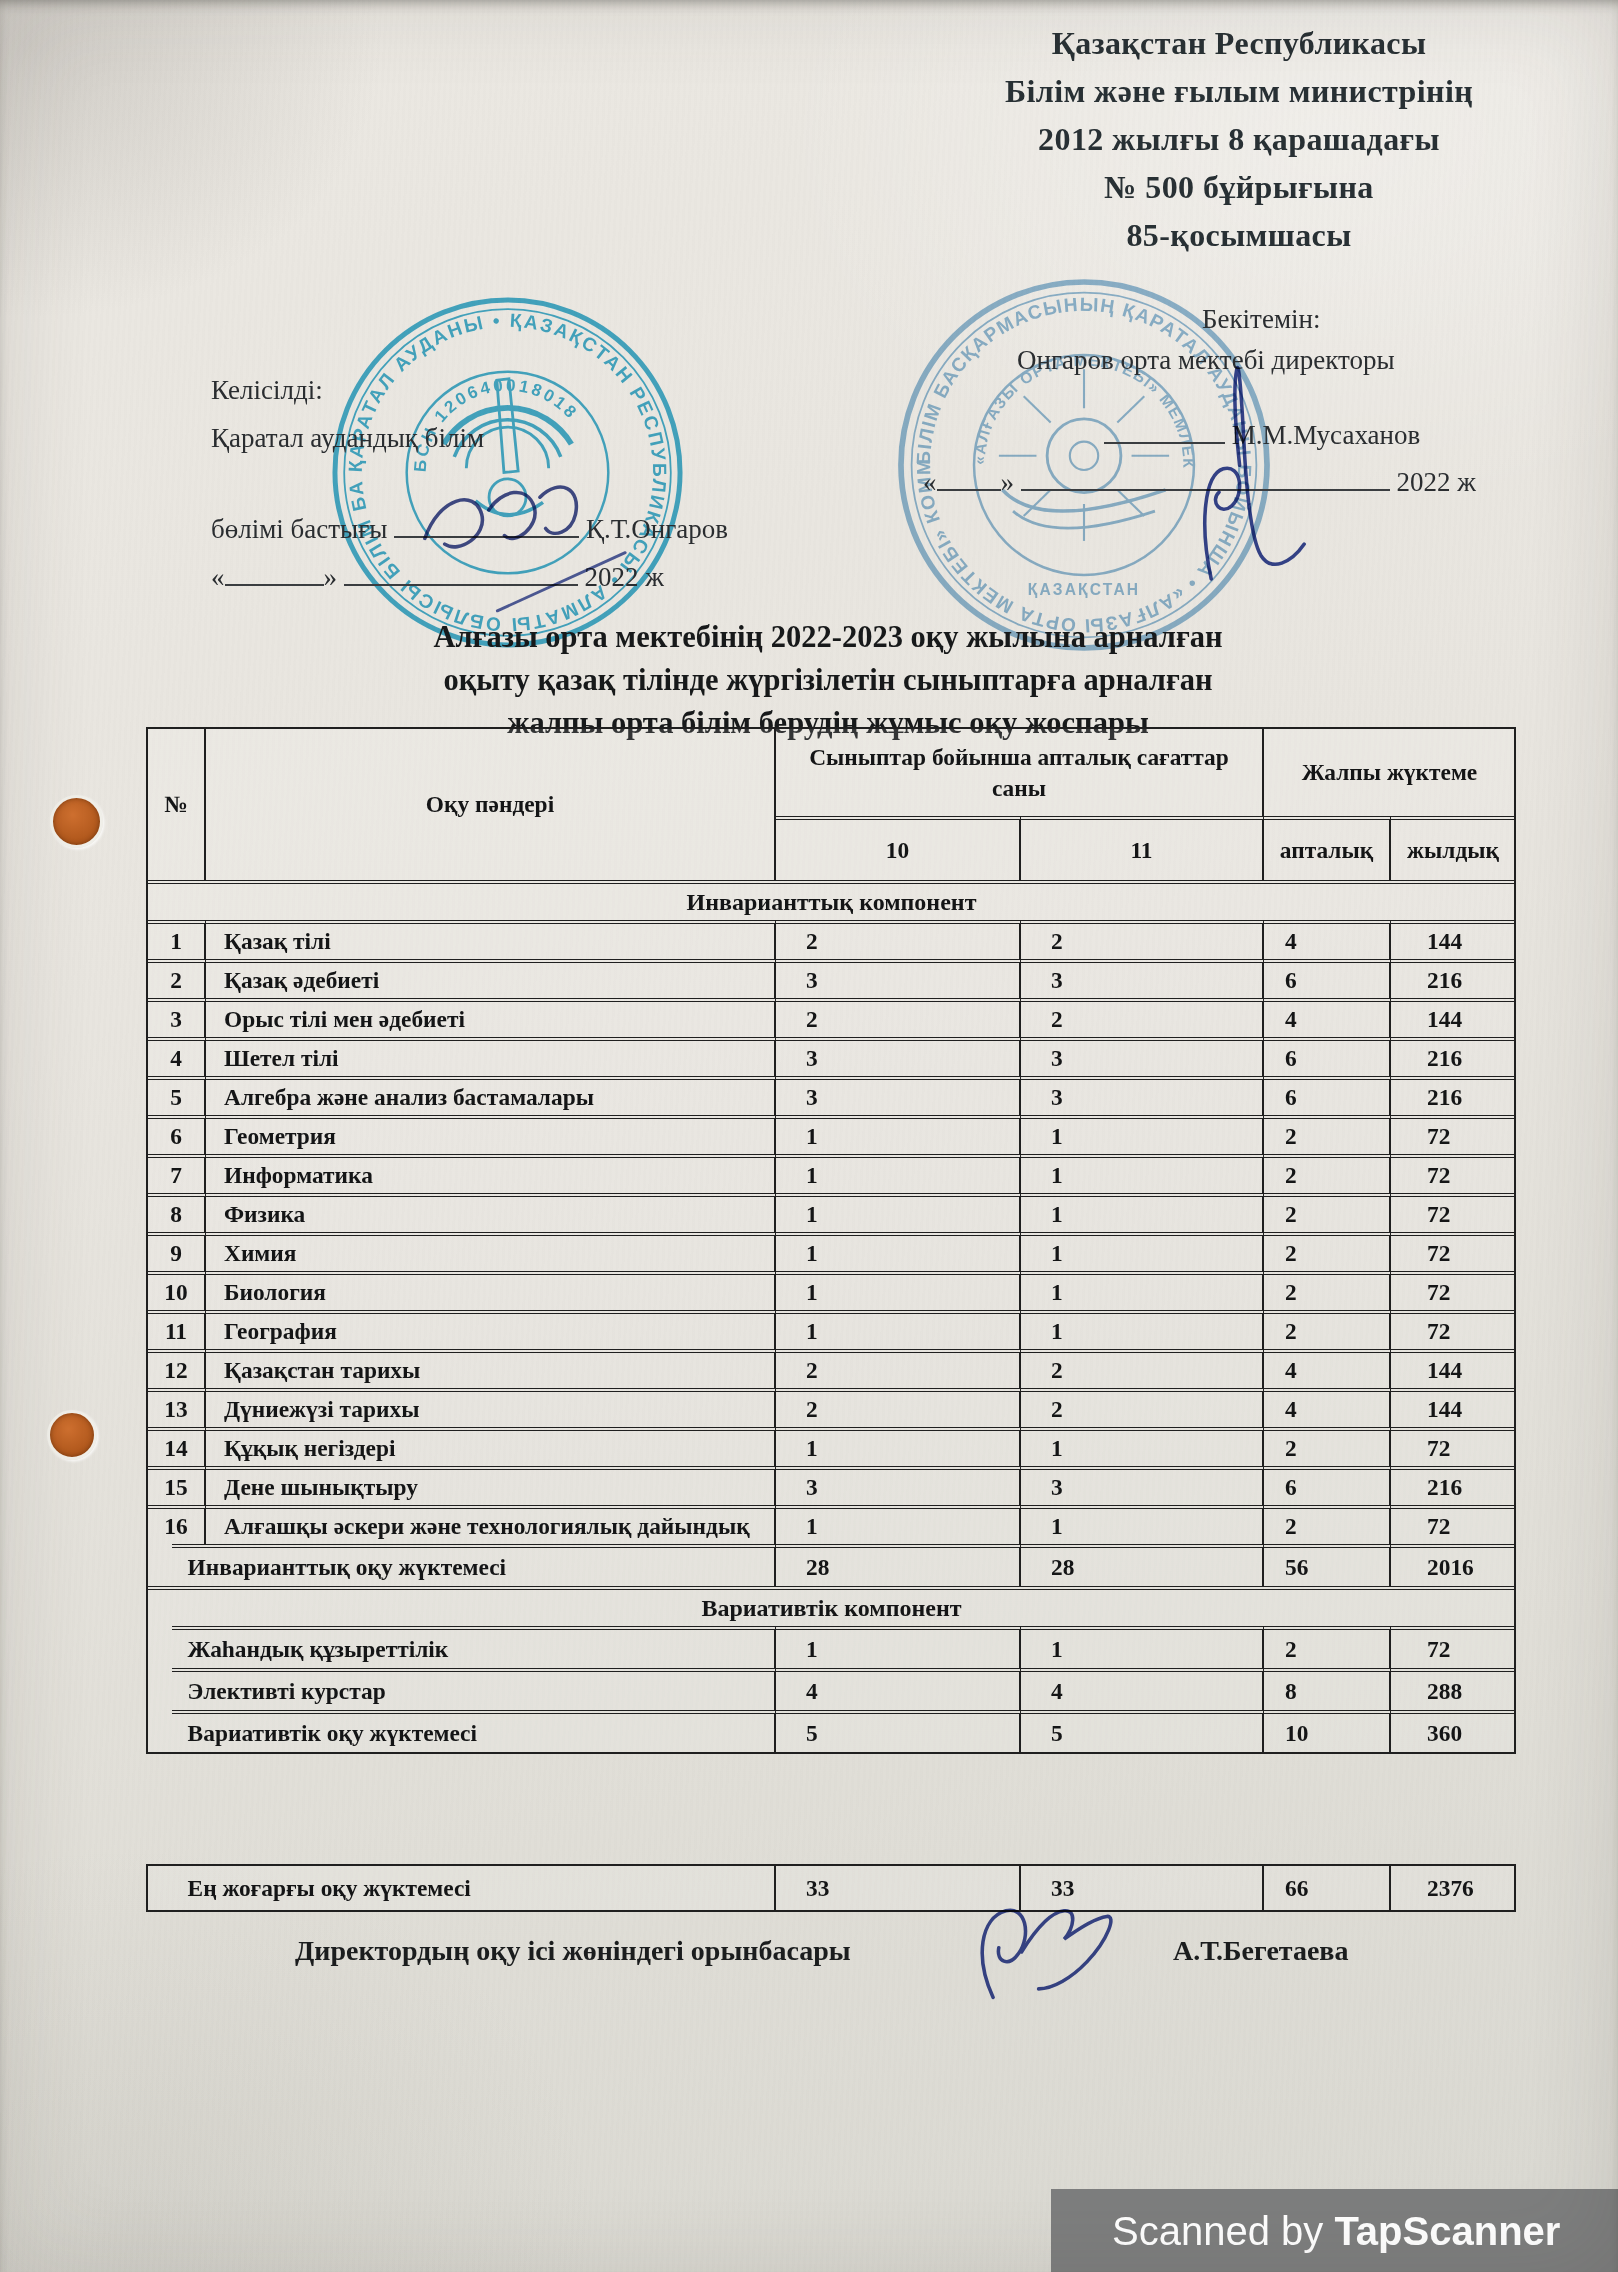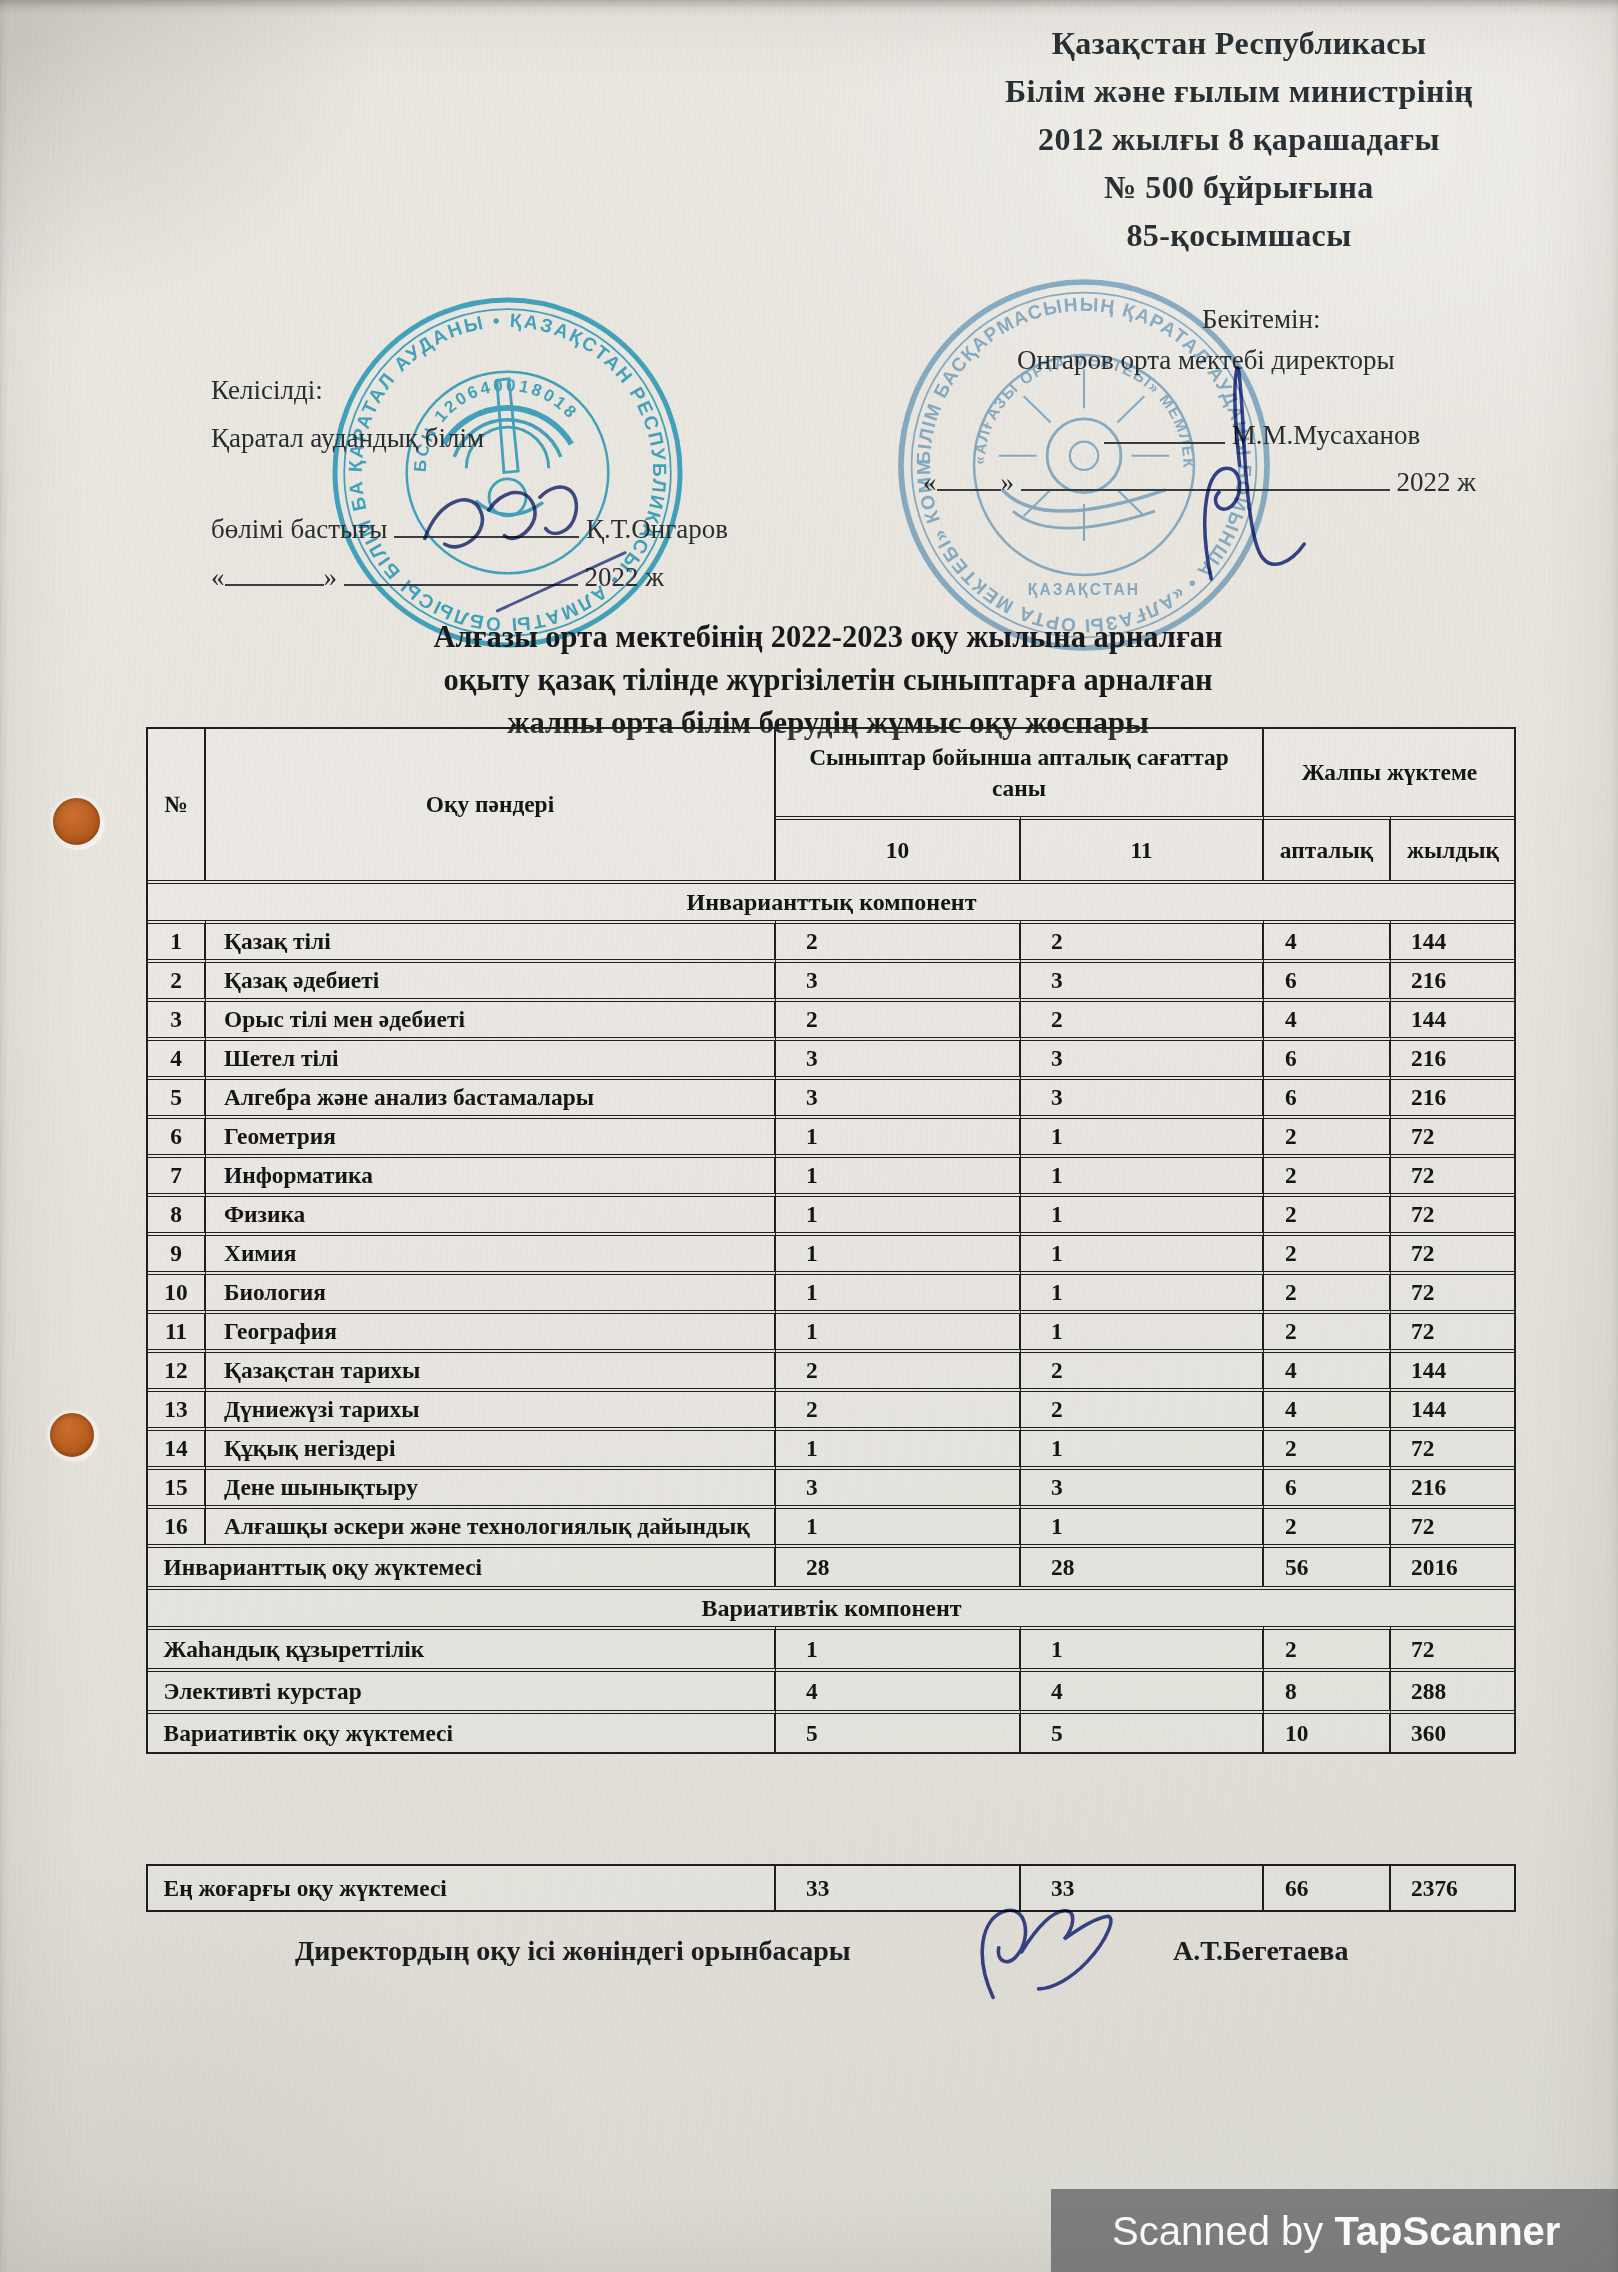--- a/index.html
+++ b/index.html
@@ -46,22 +46,22 @@
   .hA{min-height:87px;flex-direction:column;line-height:31px;}
   .hB{min-height:64px;}
   .rowspan2{grid-row:span 2;}
   .span1011{grid-column:3 / span 2;}
   .spanTot{grid-column:5 / span 2;}
   .sec{grid-column:1 / -1;border-right:none;justify-content:center;min-height:40px;font-size:24px;}
   .subj{padding-left:18px;}
   .numc{justify-content:center;}
   .c10,.c11{padding-left:30px;}
   .cw{padding-left:21px;}
-  .cy{padding-left:20px;}
-  .lblspan{grid-column:1 / span 2;padding-left:15.6px;min-height:42px;}
+  .cy{padding-left:36px;}
+  .lblspan{grid-column:1 / span 2;padding-left:15.6px;min-height:42px;margin-left:24px;}
   .grand{top:1864px;border:2.8px solid #1f1f1f;}
   .grand .td{border-top:none;min-height:44px;}
 
   
   .foot-role{position:absolute;left:295px;top:1935px;font-weight:bold;font-size:28px;color:#1b1d1e;}
   .foot-name{position:absolute;left:1173px;top:1935px;font-weight:bold;font-size:28px;color:#1b1d1e;}
 
   
   .stamp{position:absolute;mix-blend-mode:multiply;pointer-events:none;}
   .ink{position:absolute;inset:0;pointer-events:none;mix-blend-mode:multiply;}

